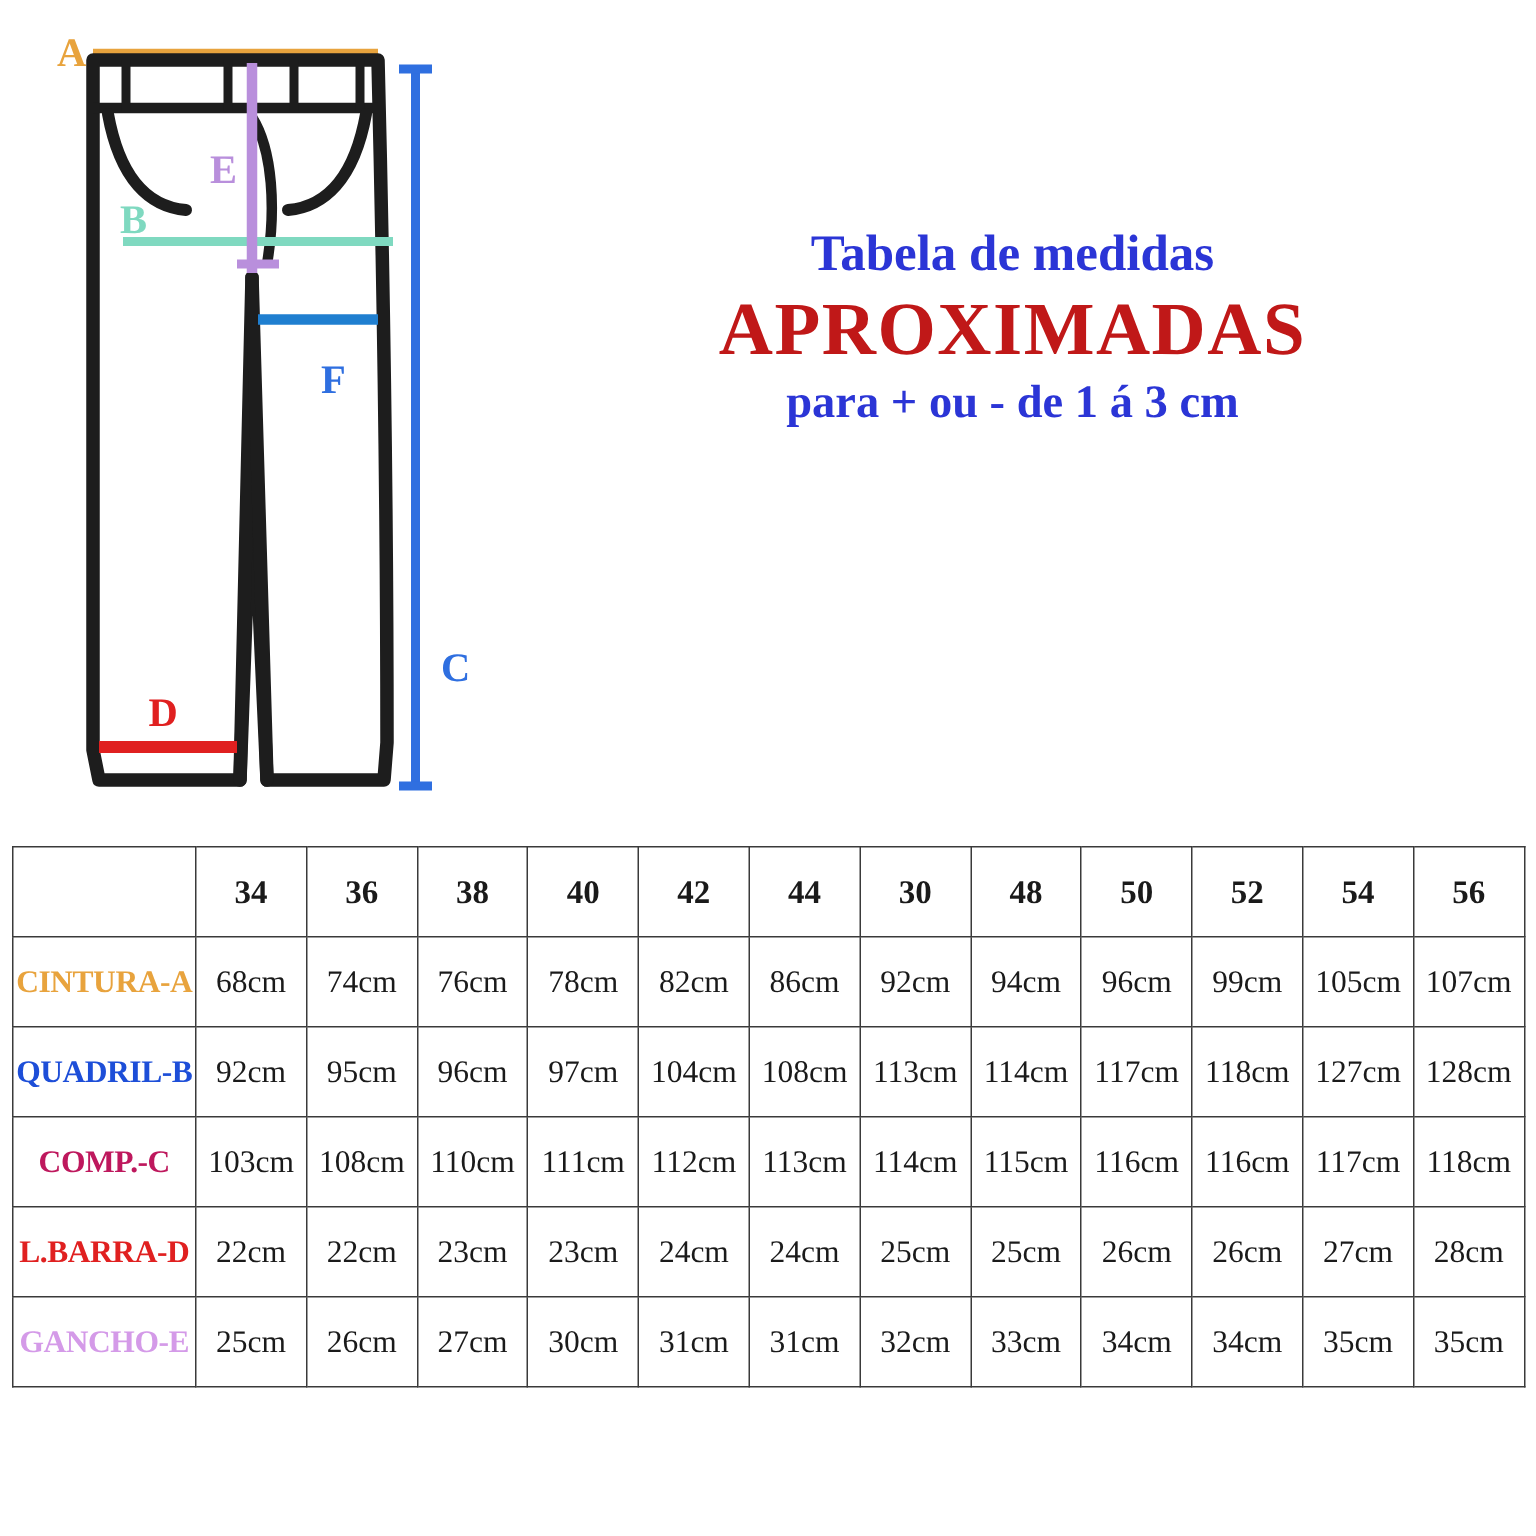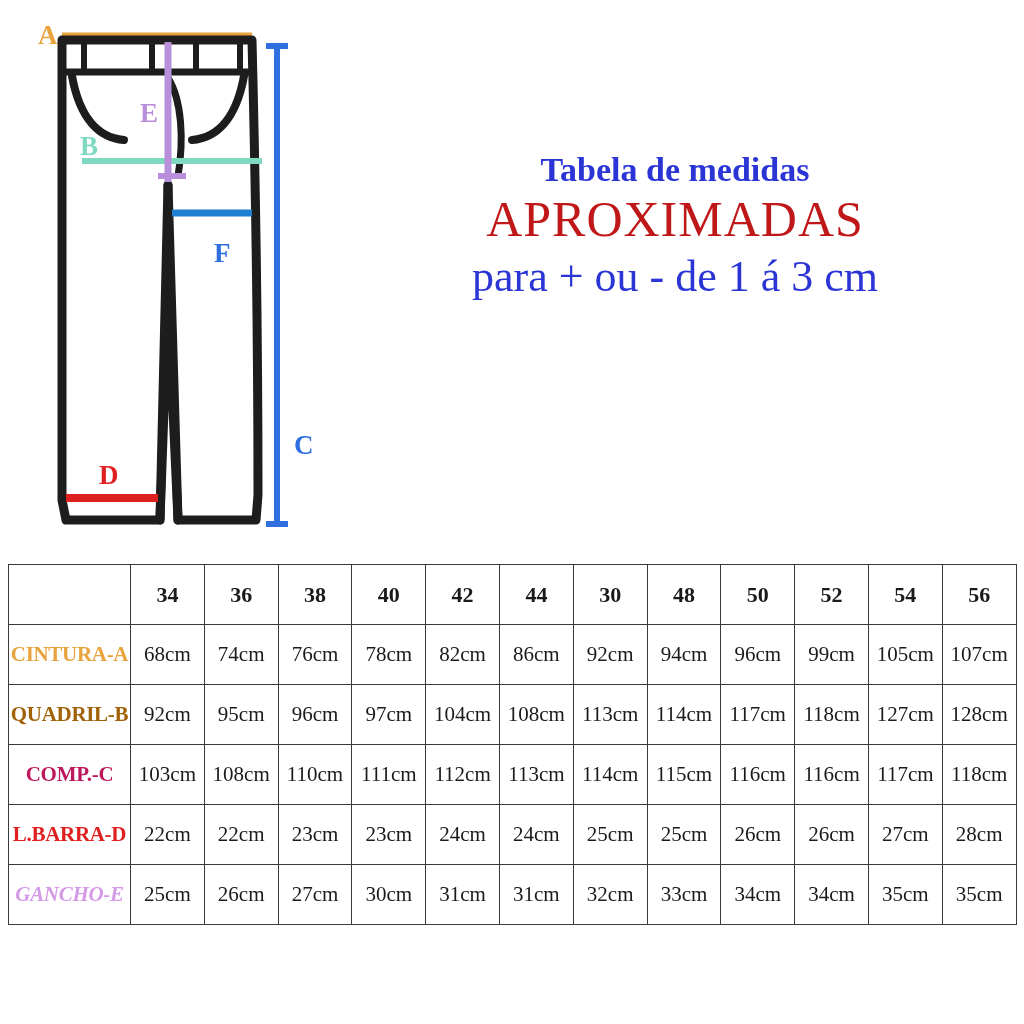--- a/index.html
+++ b/index.html
@@ -64,30 +64,30 @@
   .title-line1 {
     font-family: "Liberation Serif", serif;
     font-weight: bold;
     font-size: 34px;
     color: #2b35d6;
     letter-spacing: 0px;
     line-height: 1.15;
   }
   .title-line2 {
     font-family: "Liberation Serif", serif;
-    font-weight: normal;
+    font-weight: bold;
     font-size: 50px;
     color: #c01818;
     line-height: 1.2;
     letter-spacing: 1px;
   }
   .title-line3 {
     font-family: "Liberation Serif", serif;
-    font-weight: normal;
-    font-size: 44px;
+    font-weight: bold;
+    font-size: 31px;
     color: #2b35d6;
     line-height: 1.25;
   }
 
   
   .table-wrap {
     position: absolute;
     left: 8px;
     top: 564px;
     width: 1008px;
@@ -119,21 +119,21 @@
     font-weight: bold;
     font-size: 19px;
     letter-spacing: -0.3px;
   }
   .corner-cell { border: 1px solid #3a3a3a; }
 
   .lbl-cintura { color: #e8a33d; margin-left: 38px; }
   .lbl-quadril { color: #7fd9c0; }
   .lbl-comp    { color: #2f6fe0; }
   .lbl-barra   { color: #e02020; }
-  .lbl-gancho  { color: #d49ae8; font-style: italic; }
+  .lbl-gancho  { color: #d49ae8; }
   .lbl-coxa    { color: #2f6fe0; }
 </style>
 </head>
 <body>
 
 <div class="page">
 
   <div class="top-area">
 
     <div class="diagram">
@@ -241,21 +241,21 @@
             <td>82cm</td>
             <td>86cm</td>
             <td>92cm</td>
             <td>94cm</td>
             <td>96cm</td>
             <td>99cm</td>
             <td>105cm</td>
             <td>107cm</td>
           </tr>
           <tr>
-            <td class="row-label lbl-quadril" style="color: #a16207;">QUADRIL-B</td>
+            <td class="row-label lbl-quadril" style="color: #1d4ed8;">QUADRIL-B</td>
             <td>92cm</td>
             <td>95cm</td>
             <td>96cm</td>
             <td>97cm</td>
             <td>104cm</td>
             <td>108cm</td>
             <td>113cm</td>
             <td>114cm</td>
             <td>117cm</td>
             <td>118cm</td>

